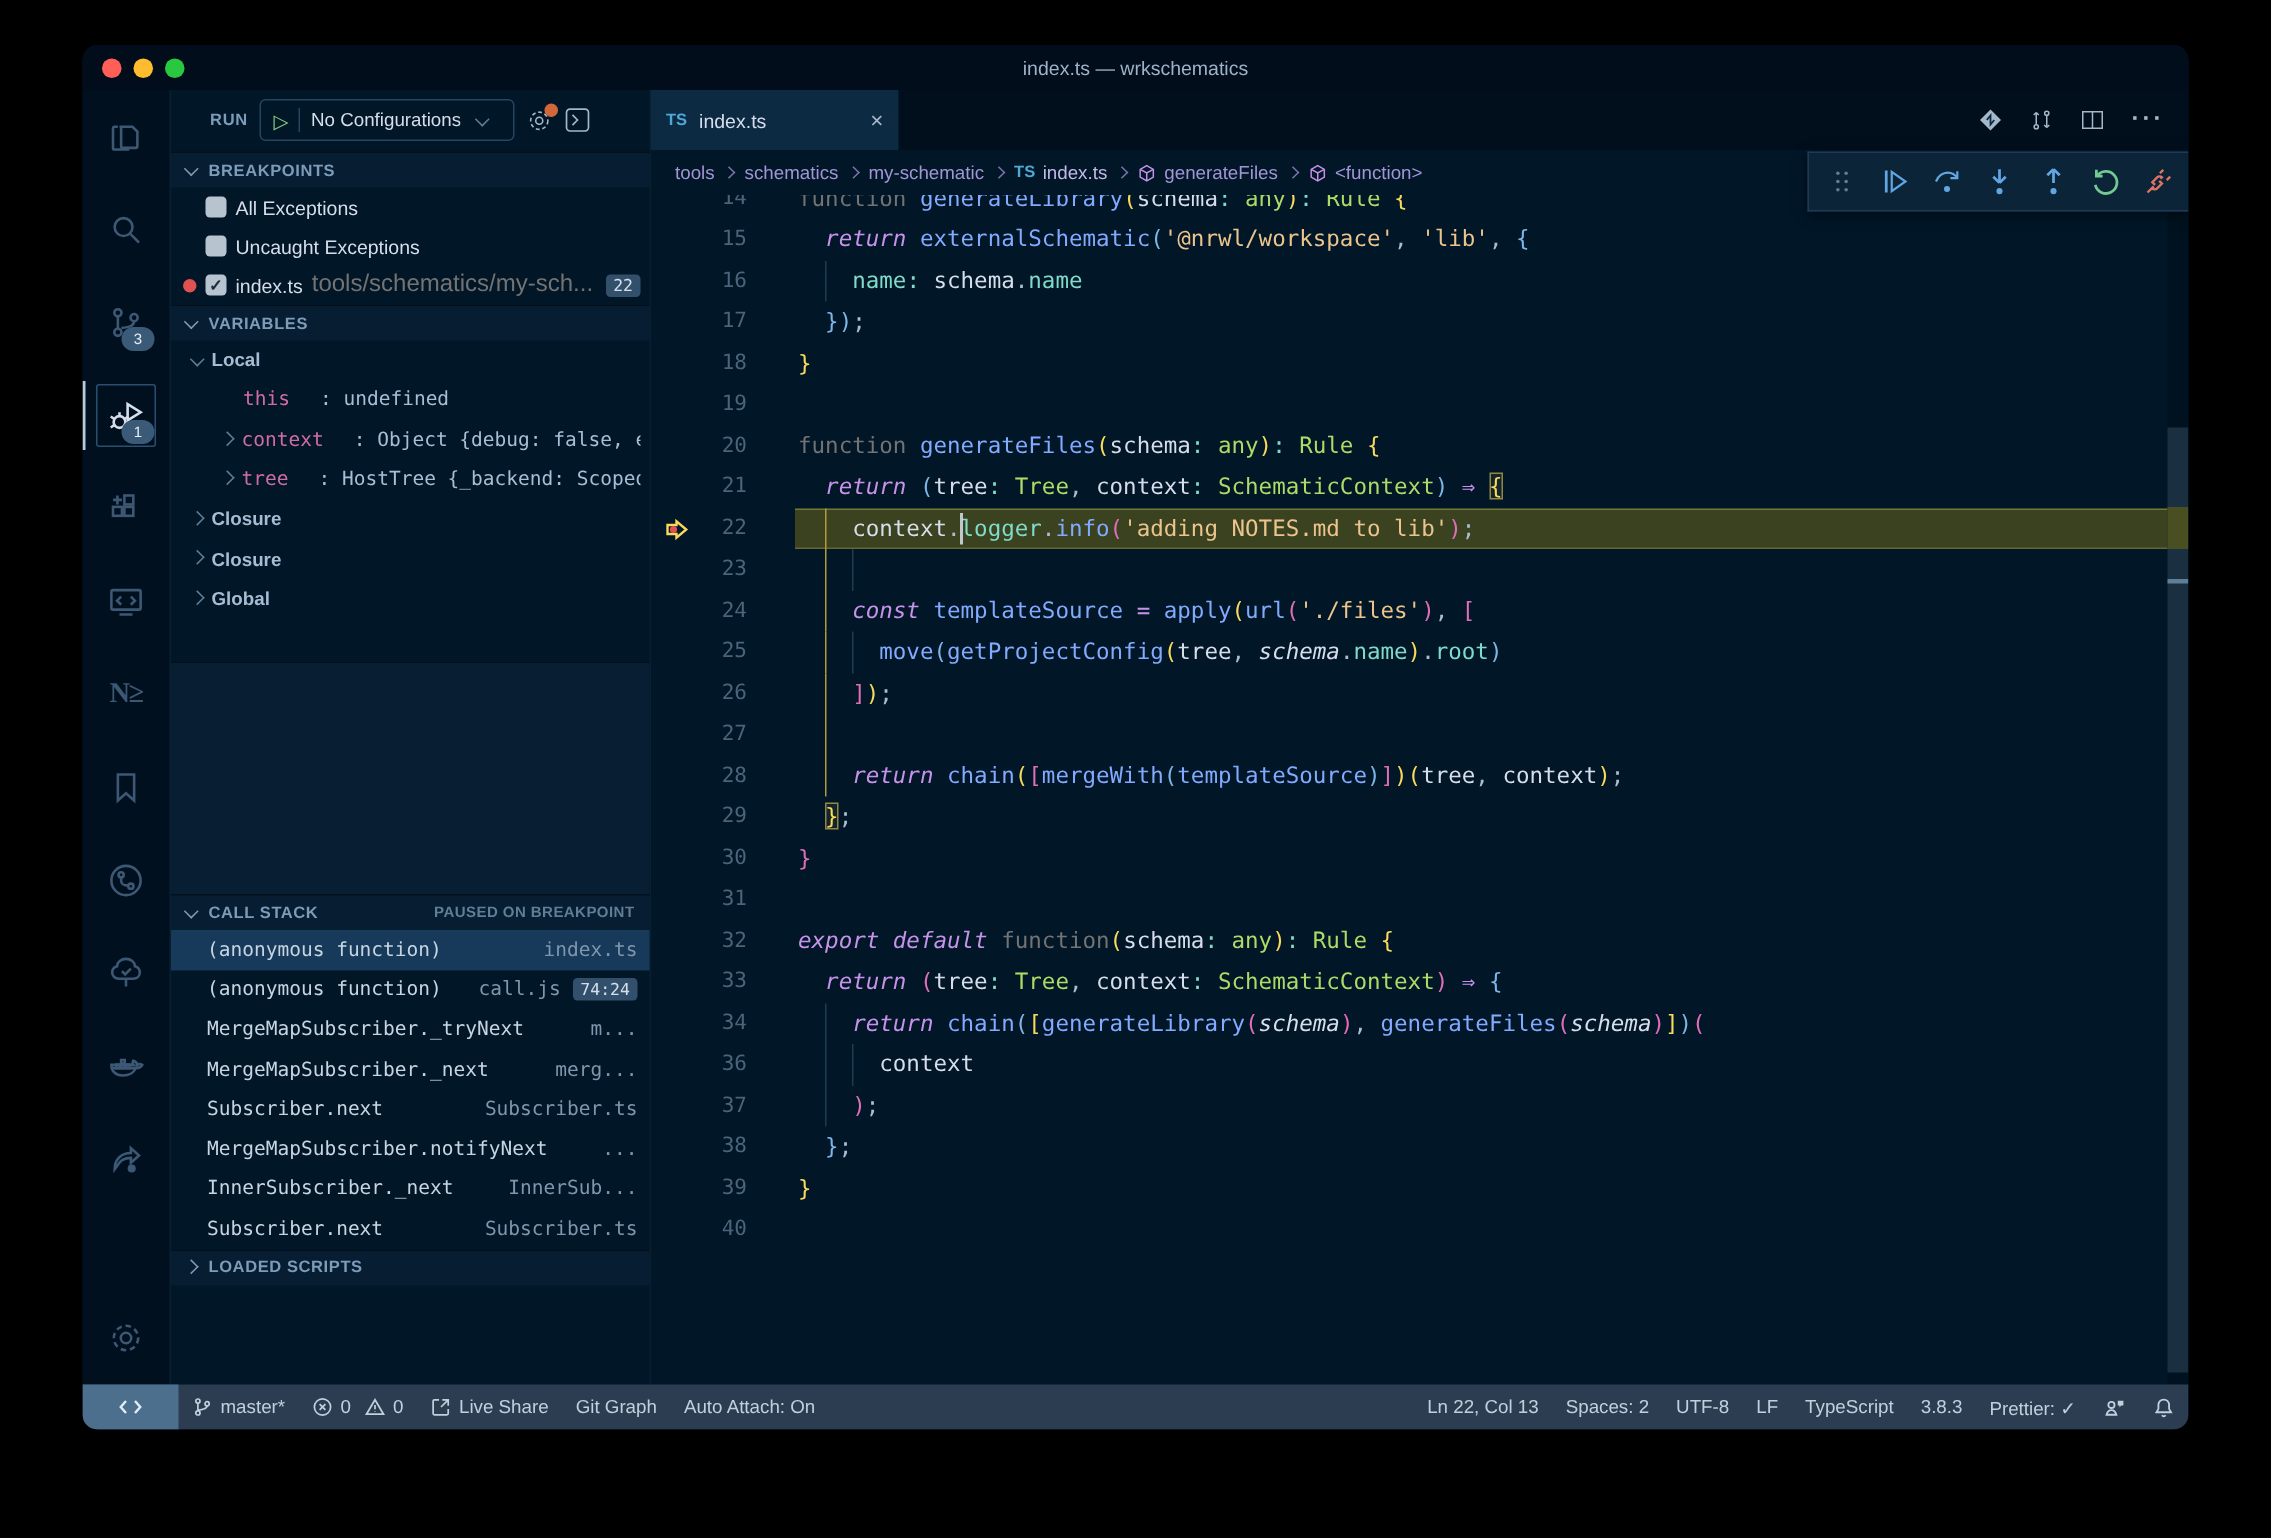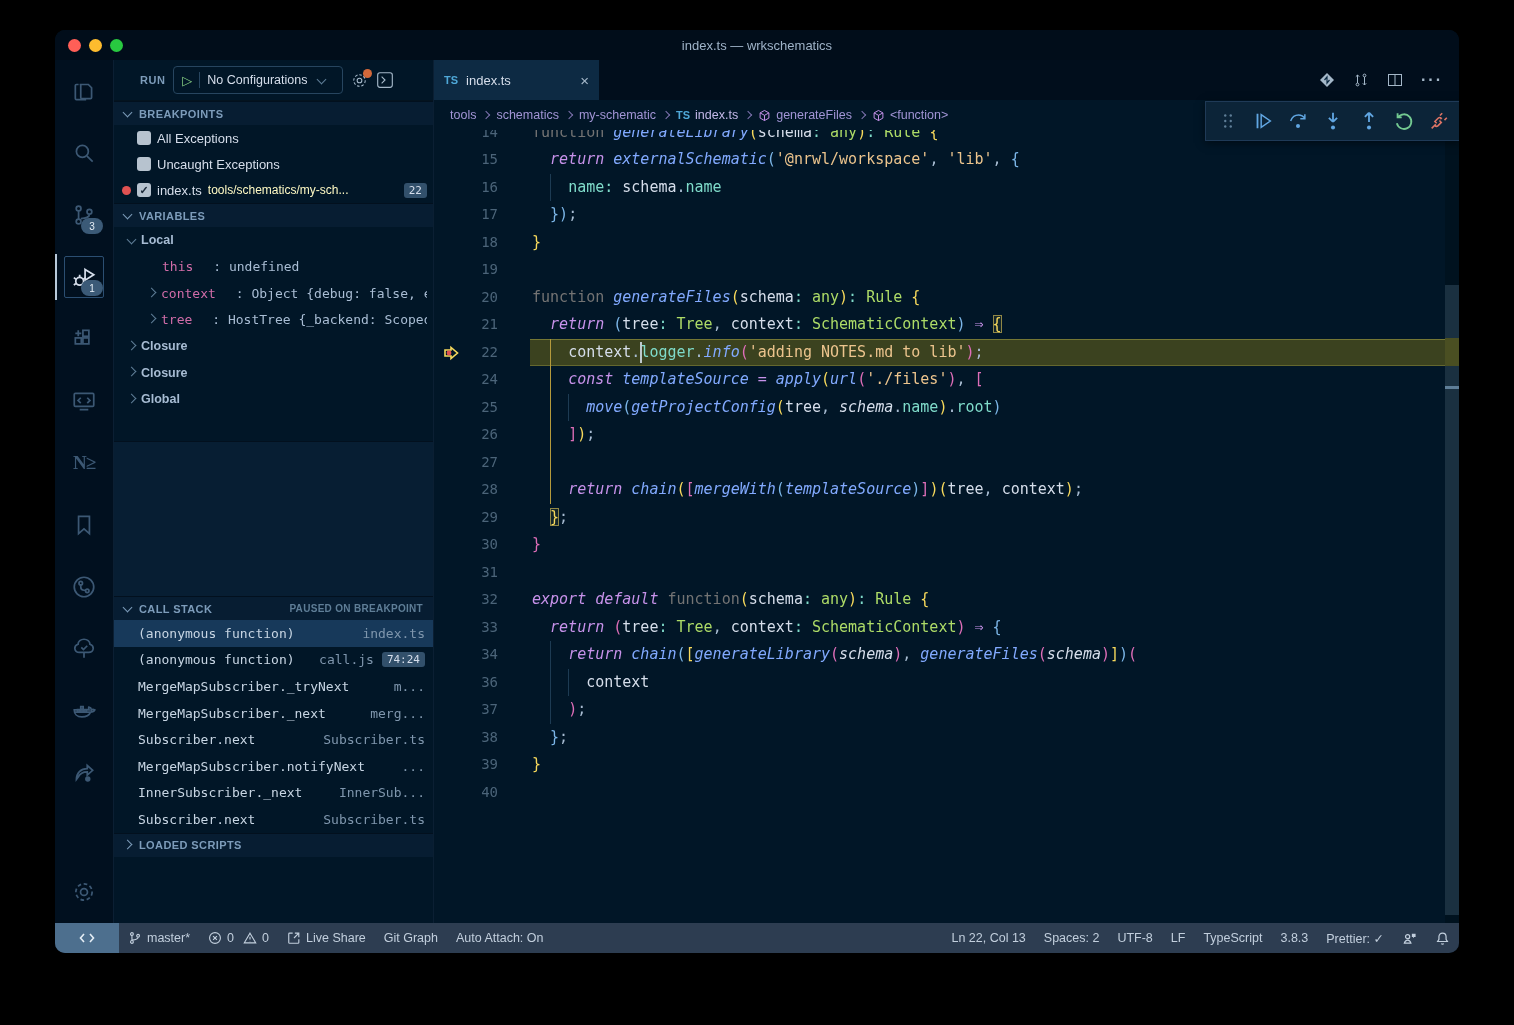--- a/index.html
+++ b/index.html
@@ -39,21 +39,21 @@
   .sect-head{height:23px;display:flex;align-items:center;gap:6px;padding:0 6px;background:#071d32;border-top:1px solid #02101e;
     color:#7d9cba;font-size:11px;font-weight:bold;letter-spacing:.4px;cursor:pointer;}
   .sect-head .right-note{margin-left:auto;color:#5f7e97;font-size:10px;font-weight:bold;letter-spacing:.3px;padding-right:4px;}
   .chv{width:6px;height:6px;border-right:1.4px solid #7d9cba;border-bottom:1.4px solid #7d9cba;transform:rotate(45deg);margin:0 2px 2px 4px;flex:none;}
   .chv.r{transform:rotate(-45deg);}
   .chv.dim{border-color:#5f7e97;}
   .rowline{height:26px;display:flex;align-items:center;gap:6px;padding:0 6px;cursor:pointer;white-space:nowrap;overflow:hidden;}
   .cb{width:14px;height:14px;border-radius:3px;background:#b7c3cf;flex:none;display:flex;align-items:center;justify-content:center;
     color:#1d2b3a;font-size:11px;font-weight:bold;}
   .bp-dot{width:9px;height:9px;border-radius:50%;background:#e05252;flex:none;margin-left:2px;}
-  .bp-detail{color:#fef9c3;font-size:12px;overflow:hidden;text-overflow:ellipsis;flex:1;}
+  .bp-detail{color:#737373;font-size:16px;overflow:hidden;text-overflow:ellipsis;flex:1;}
   .badge{background:#32506b;color:#d6deeb;border-radius:3px;font-size:11px;padding:1px 5px;
     font-family:"DejaVu Sans Mono",monospace;flex:none;}
   .mono{font-family:"DejaVu Sans Mono",monospace;font-size:13px;}
   .var-row{height:26.5px;display:flex;align-items:center;padding-right:6px;cursor:pointer;white-space:nowrap;overflow:hidden;}
   .var-name{color:#d06ca8;}
   .var-val{color:#a9bdd4;overflow:hidden;flex:1;margin-left:20px;}
   .scope-name{color:#a7bcd3;font-weight:bold;font-size:12.5px;}
   .watch-body{height:154px;background:#071e33;border-top:1px solid #02101e;}
   .cs-row{height:26.6px;display:flex;align-items:center;padding:0 8px 0 24px;gap:8px;cursor:pointer;white-space:nowrap;}
   .cs-row.sel{background:#17395a;}
@@ -77,21 +77,21 @@
   .cline .lnum{position:absolute;left:0;top:0;width:64px;text-align:right;color:#4b6479;font-size:14px;}
   .cline .ccode{position:absolute;left:98px;top:0;}
   .cline.current .hl{position:absolute;left:96px;right:14px;top:0;bottom:0;background:#3b421f;
     border-top:1px solid rgba(222,214,92,.35);border-bottom:1px solid rgba(222,214,92,.25);}
   .guide{position:absolute;top:0;bottom:0;width:1px;background:#1d3b53;}
   .guide.gold{background:#b49a3c;}
   .cursor{position:absolute;top:3px;bottom:3px;width:2px;background:rgba(214,222,235,.85);}
   .gut-arrow{position:absolute;left:8px;top:5px;}
   .tk-kw{color:#c792ea;font-style:italic;}
   .tk-kwu{color:#737373;}
-  .tk-fn{color:#82aaff;font-style:italic;}
+  .tk-fn{color:#82aaff;}
   .tk-str{color:#ecc48d;}
   .tk-prop{color:#7fdbca;}
   .tk-key{color:#7fdbca;}
   .tk-type{color:#addb67;}
   .tk-v{color:#d6deeb;}
   .tk-vi{color:#d6deeb;font-style:italic;}
   .tk-op{color:#c792ea;}
   .tk-p1{color:#f7d95c;}
   .tk-p2{color:#de6eb8;}
   .tk-p3{color:#7cb6e8;}
@@ -435,20 +435,21 @@
           <div class="cline"><span class="guide" style="left:calc(98px + 2ch)"></span><span class="lnum">16</span><span class="ccode"><span class="tk-v">    </span><span class="tk-key">name</span><span class="tk-col">: </span><span class="tk-v">schema</span><span class="tk-pn">.</span><span class="tk-key">name</span></span></div>
           <div class="cline"><span class="lnum">17</span><span class="ccode"><span class="tk-v">  </span><span class="tk-p3">})</span><span class="tk-pn">;</span></span></div>
           <div class="cline"><span class="lnum">18</span><span class="ccode"><span class="tk-p1">}</span></span></div>
           <div class="cline"><span class="lnum">19</span><span class="ccode"></span></div>
           <div class="cline"><span class="lnum">20</span><span class="ccode"><span class="tk-kwu">function </span><span class="tk-fn">generateFiles</span><span class="tk-p1">(</span><span class="tk-v">schema</span><span class="tk-col">: </span><span class="tk-type">any</span><span class="tk-p1">)</span><span class="tk-col">: </span><span class="tk-type">Rule </span><span class="tk-p1">{</span></span></div>
           <div class="cline"><span class="lnum">21</span><span class="ccode"><span class="tk-v">  </span><span class="tk-kw">return </span><span class="tk-p3">(</span><span class="tk-v">tree</span><span class="tk-col">: </span><span class="tk-type">Tree</span><span class="tk-pn">, </span><span class="tk-v">context</span><span class="tk-col">: </span><span class="tk-type">SchematicContext</span><span class="tk-p3">)</span><span class="tk-op"> ⇒ </span><span class="tk-p1b">{</span></span></div>
           <div class="cline current"><span class="hl"></span><span class="guide gold" style="left:calc(98px + 2ch)"></span><svg class="gut-arrow" width="18" height="18" viewBox="0 0 18 18">
               <path d="M3 6h6V3.5L15.5 9 9 14.5V12H3z" fill="none" stroke="#f7d95c" stroke-width="1.6"></path>
               <circle cx="7" cy="9" r="2.4" fill="#e05252"></circle>
             </svg><span class="lnum">22</span><span class="ccode"><span class="tk-v">    </span><span class="tk-v">context</span><span class="tk-pn">.</span><span class="tk-prop">logger</span><span class="tk-pn">.</span><span class="tk-fn">info</span><span class="tk-p2">(</span><span class="tk-str">'adding NOTES.md to lib'</span><span class="tk-p2">)</span><span class="tk-pn">;</span></span><span class="cursor" style="left:calc(98px + 12ch)"></span></div>
+          <div class="cline"><span class="guide" style="left:calc(98px + 4ch)"></span><span class="guide gold" style="left:calc(98px + 2ch)"></span><span class="lnum">23</span><span class="ccode"></span></div>
           <div class="cline"><span class="guide gold" style="left:calc(98px + 2ch)"></span><span class="lnum">24</span><span class="ccode"><span class="tk-v">    </span><span class="tk-kw">const </span><span class="tk-fn">templateSource</span><span class="tk-op"> = </span><span class="tk-fn">apply</span><span class="tk-p1">(</span><span class="tk-fn">url</span><span class="tk-p2">(</span><span class="tk-str">'./files'</span><span class="tk-p2">)</span><span class="tk-pn">, </span><span class="tk-p2">[</span></span></div>
           <div class="cline"><span class="guide" style="left:calc(98px + 4ch)"></span><span class="guide gold" style="left:calc(98px + 2ch)"></span><span class="lnum">25</span><span class="ccode"><span class="tk-v">      </span><span class="tk-fn">move</span><span class="tk-p3">(</span><span class="tk-fn">getProjectConfig</span><span class="tk-p1">(</span><span class="tk-v">tree</span><span class="tk-pn">, </span><span class="tk-vi">schema</span><span class="tk-pn">.</span><span class="tk-prop">name</span><span class="tk-p1">)</span><span class="tk-pn">.</span><span class="tk-prop">root</span><span class="tk-p3">)</span></span></div>
           <div class="cline"><span class="guide gold" style="left:calc(98px + 2ch)"></span><span class="lnum">26</span><span class="ccode"><span class="tk-v">    </span><span class="tk-p2">]</span><span class="tk-p1">)</span><span class="tk-pn">;</span></span></div>
           <div class="cline"><span class="guide gold" style="left:calc(98px + 2ch)"></span><span class="lnum">27</span><span class="ccode"></span></div>
           <div class="cline"><span class="guide gold" style="left:calc(98px + 2ch)"></span><span class="lnum">28</span><span class="ccode"><span class="tk-v">    </span><span class="tk-kw">return </span><span class="tk-fn">chain</span><span class="tk-p1">(</span><span class="tk-p2">[</span><span class="tk-fn">mergeWith</span><span class="tk-p3">(</span><span class="tk-fn">templateSource</span><span class="tk-p3">)</span><span class="tk-p2">]</span><span class="tk-p1">)</span><span class="tk-p1">(</span><span class="tk-v">tree</span><span class="tk-pn">, </span><span class="tk-v">context</span><span class="tk-p1">)</span><span class="tk-pn">;</span></span></div>
           <div class="cline"><span class="lnum">29</span><span class="ccode"><span class="tk-v">  </span><span class="tk-p1b">}</span><span class="tk-pn">;</span></span></div>
           <div class="cline"><span class="lnum">30</span><span class="ccode"><span class="tk-p2">}</span></span></div>
           <div class="cline"><span class="lnum">31</span><span class="ccode"></span></div>
           <div class="cline"><span class="lnum">32</span><span class="ccode"><span class="tk-kw">export default </span><span class="tk-kwu">function</span><span class="tk-p1">(</span><span class="tk-v">schema</span><span class="tk-col">: </span><span class="tk-type">any</span><span class="tk-p1">)</span><span class="tk-col">: </span><span class="tk-type">Rule </span><span class="tk-p1">{</span></span></div>
           <div class="cline"><span class="lnum">33</span><span class="ccode"><span class="tk-v">  </span><span class="tk-kw">return </span><span class="tk-p2">(</span><span class="tk-v">tree</span><span class="tk-col">: </span><span class="tk-type">Tree</span><span class="tk-pn">, </span><span class="tk-v">context</span><span class="tk-col">: </span><span class="tk-type">SchematicContext</span><span class="tk-p2">)</span><span class="tk-op"> ⇒ </span><span class="tk-p3">{</span></span></div>

